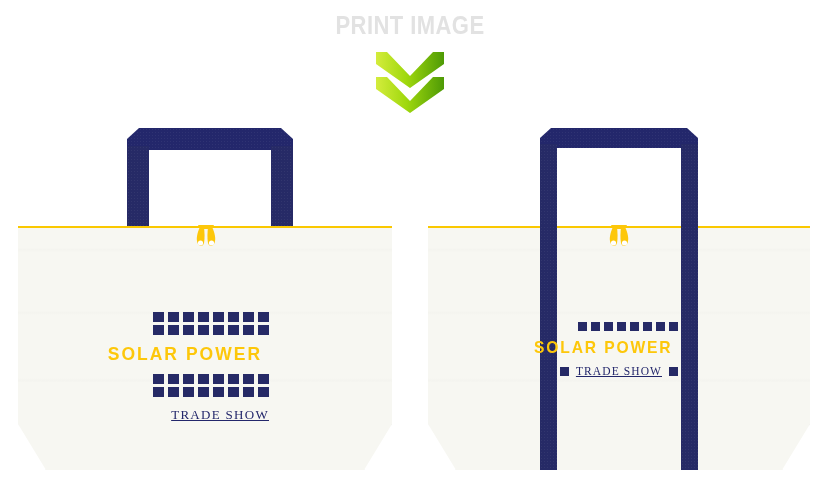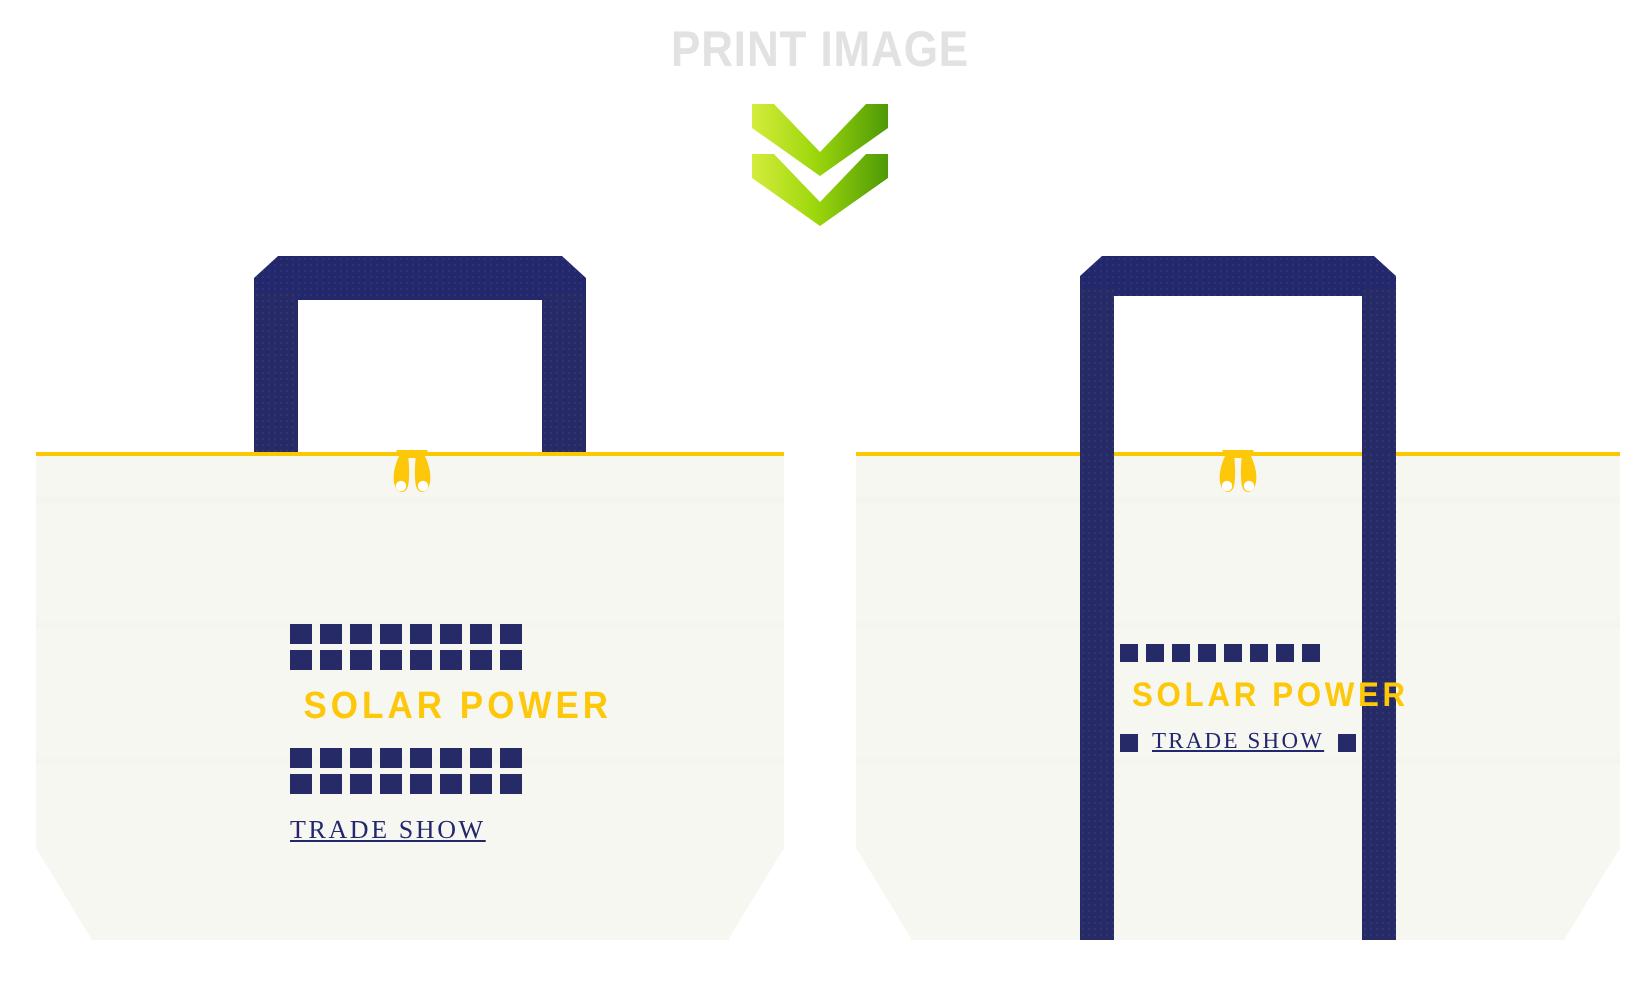--- a/index.html
+++ b/index.html
@@ -108,21 +108,21 @@
   
   .clasp {
     position: absolute;
   }
 
   
   .design {
     position: absolute;
     display: flex;
     flex-direction: column;
-    align-items: flex-start;
+    align-items: flex-end;
   }
 
   .panel-row {
     display: flex;
   }
   .panel-cell {
     background: #262a66;
   }
 
   .solar-text {

